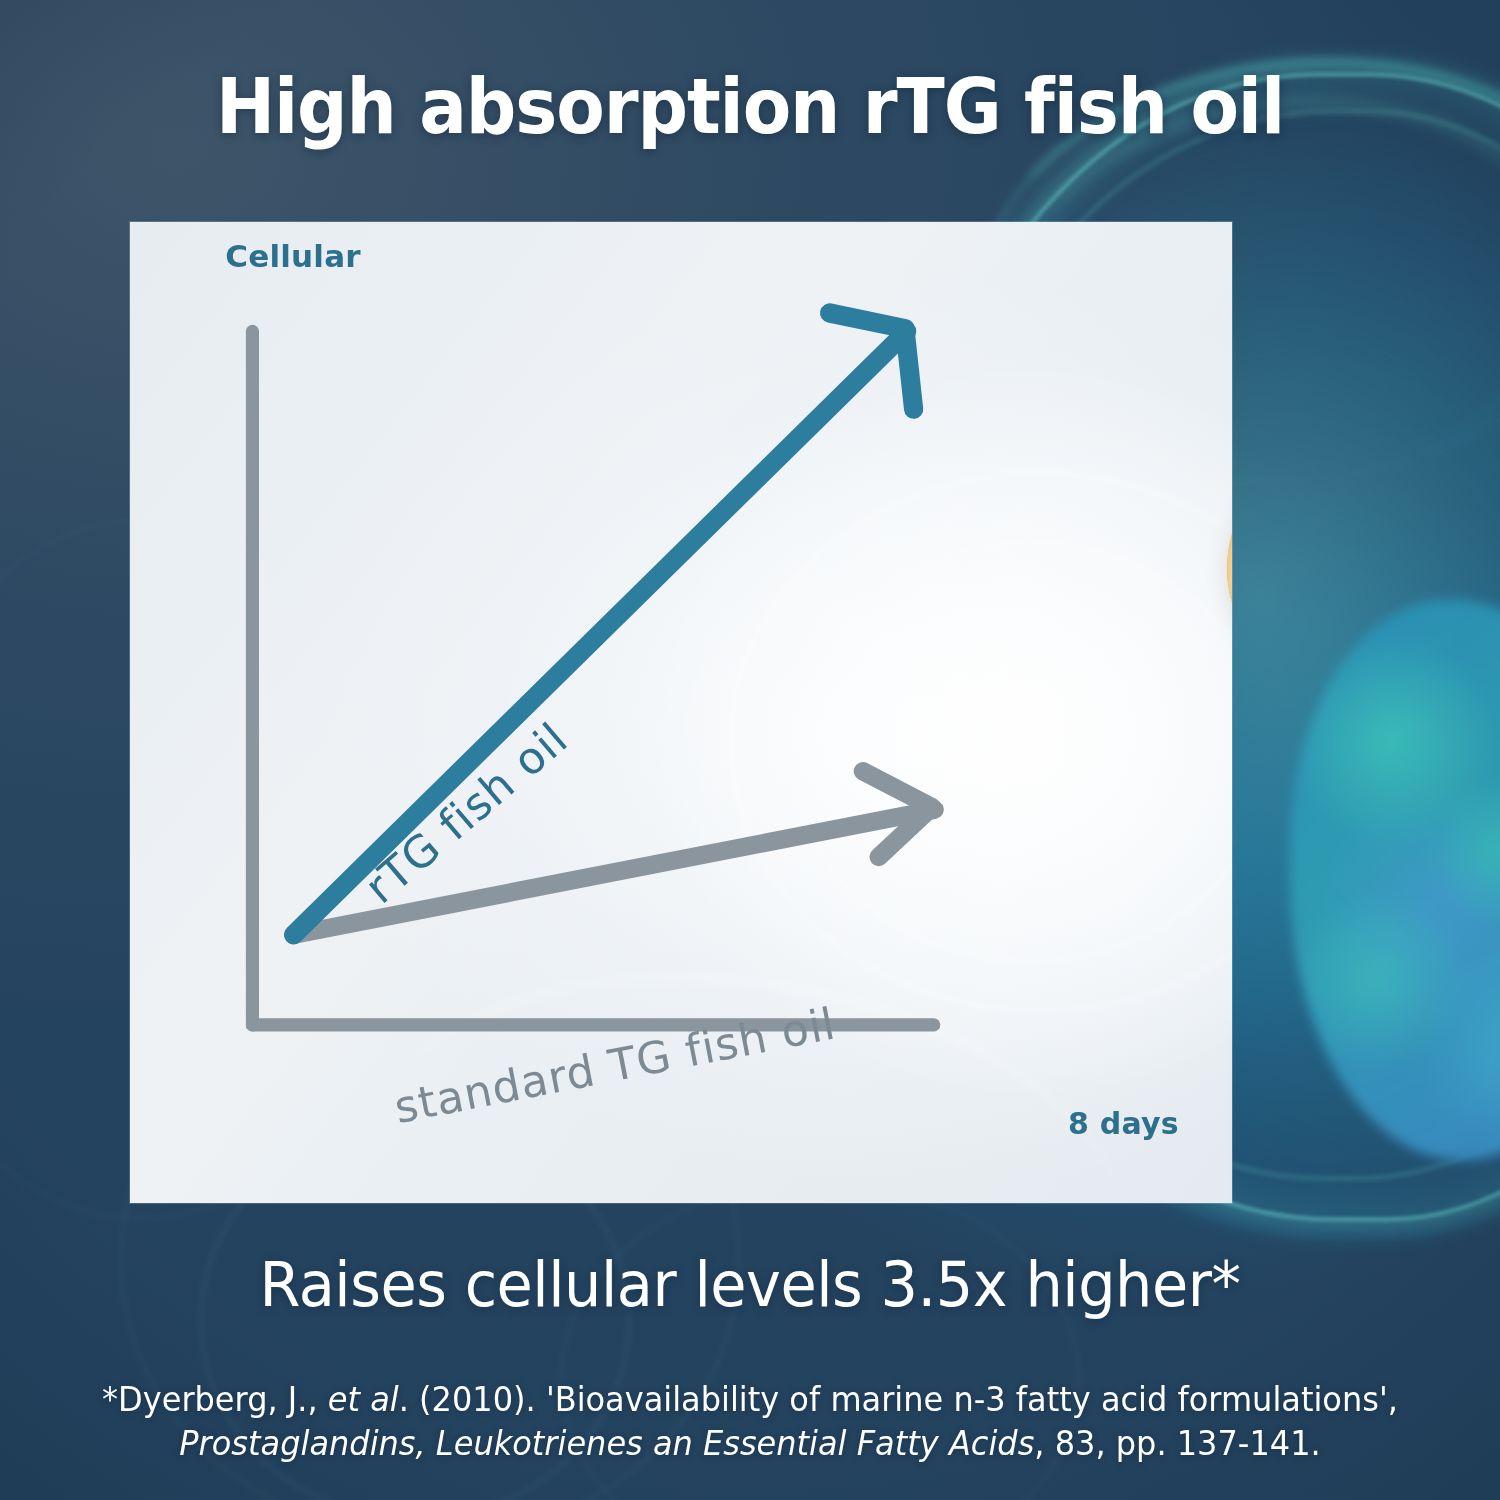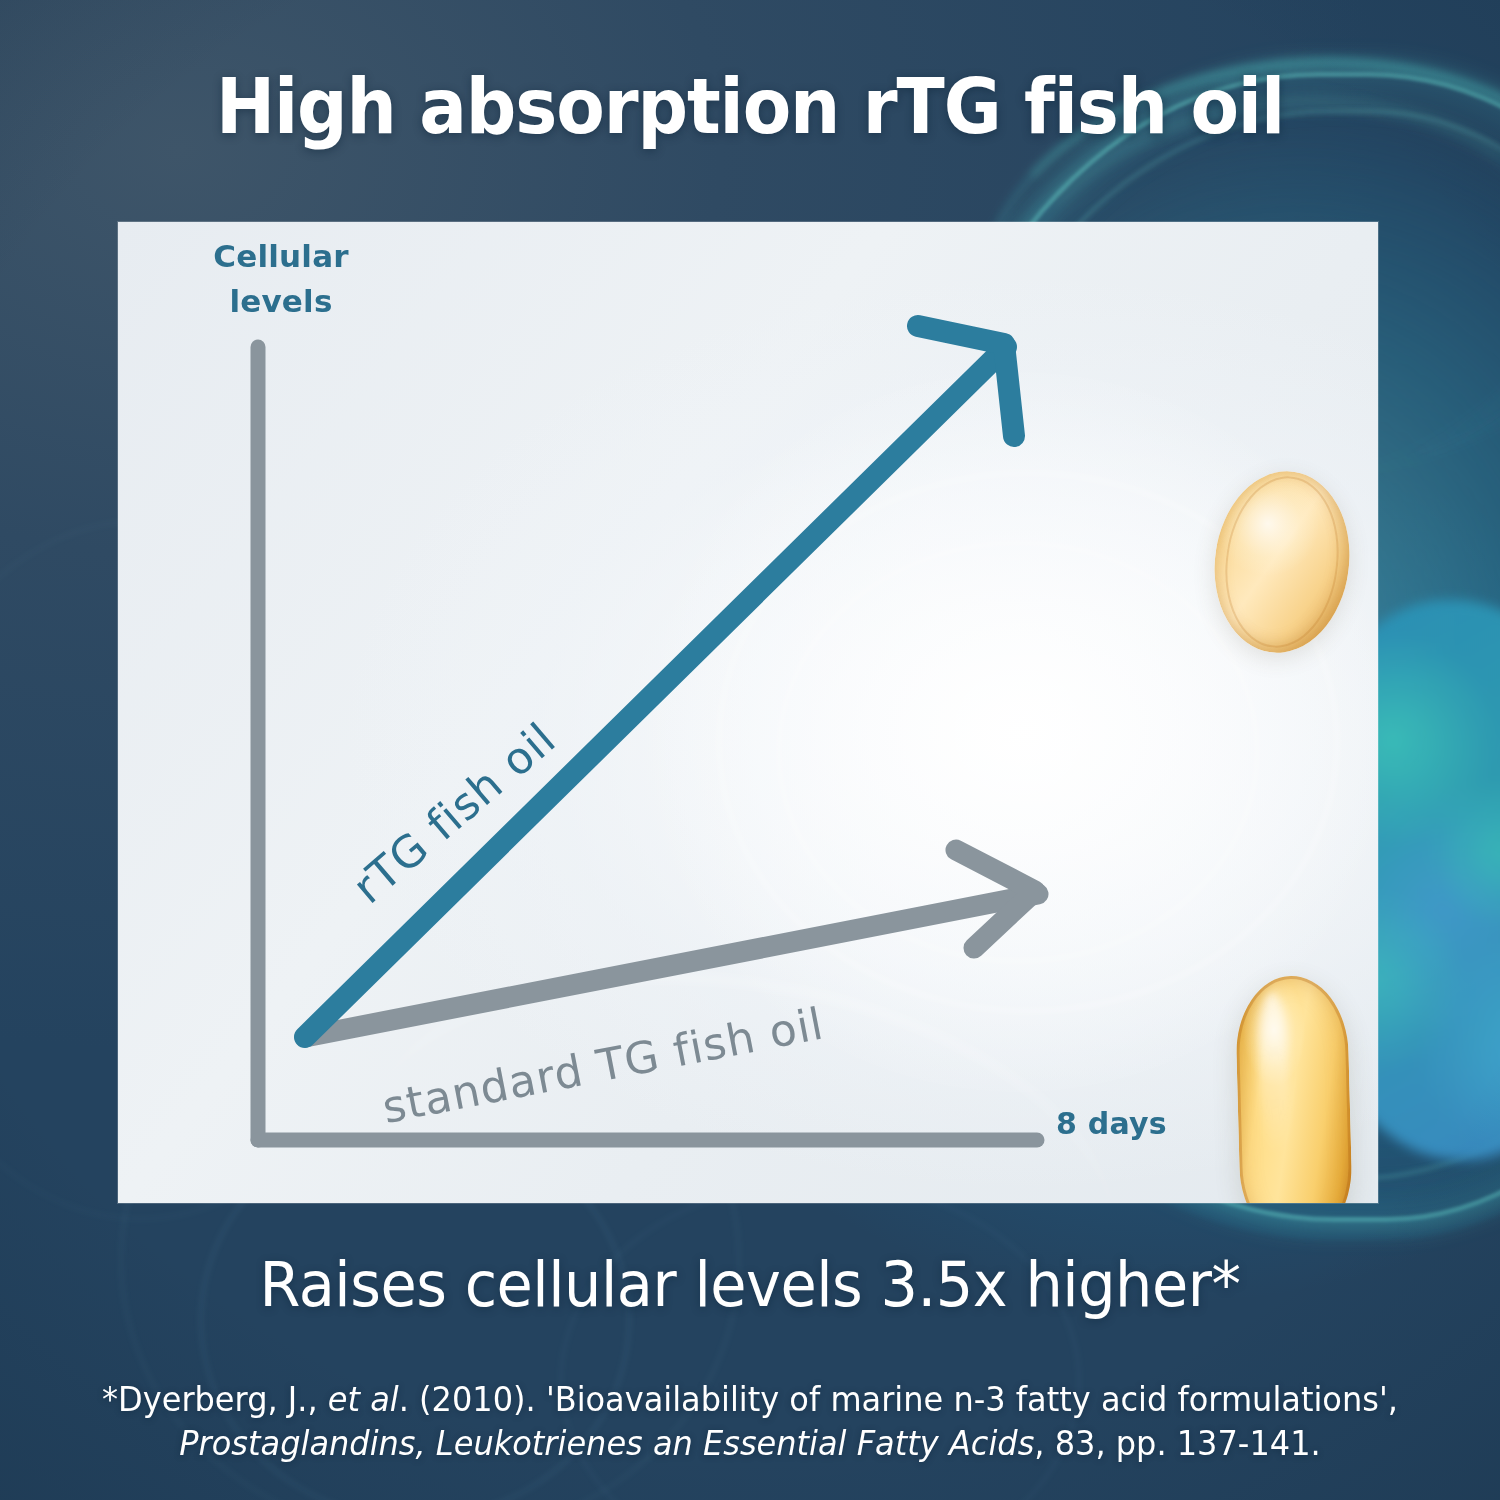--- a/index.html
+++ b/index.html
@@ -128,22 +128,22 @@
     font-size: 76px;
     letter-spacing: -1.2px;
     transform: scaleX(0.93);
     text-shadow: 0 2px 10px rgba(8,30,50,0.45);
     white-space: nowrap;
   }
 
   
   #panel {
     position: absolute;
-    left: 118px; top: 222px;
-    width: 1260px; height: 981px;
+    left: 130px; top: 222px;
+    width: 1102px; height: 981px;
     background:
       radial-gradient(ellipse 70% 60% at 72% 52%, rgba(255,255,255,0.95) 0%, rgba(240,244,248,0.55) 55%, rgba(232,237,242,0) 78%),
       linear-gradient(128deg, #e7ecf1 0%, #eef2f5 38%, #e9eef2 62%, #e4eaef 100%);
     overflow: hidden;
     box-shadow: 0 0 0 1px rgba(255,255,255,0.18);
   }
 
   .panel-glow {
     position: absolute;
     left: 520px; top: 150px;
@@ -332,21 +332,20 @@
       </g>
 
       <g>
         <line x1="187" y1="815" x2="888" y2="125" stroke="#2c7d9e" stroke-width="22" stroke-linecap="round"></line>
         <path d="M 800 104 L 886 122 L 896 214" fill="none" stroke="#2c7d9e" stroke-width="22" stroke-linecap="round" stroke-linejoin="round"></path>
       </g>
     </svg>
 
     <div class="axis-label" id="ylabel">
       <div>Cellular</div>
-      <div>levels</div>
     </div>
     <div class="axis-label" id="xlabel">8 days</div>
 
     <div class="series-label" id="label-rtg">rTG fish oil</div>
     <div class="series-label" id="label-std">standard TG fish oil</div>
 
     <div class="capsule" id="capsule-small"></div>
     <div class="capsule" id="capsule-large"></div>
   </div>
 

